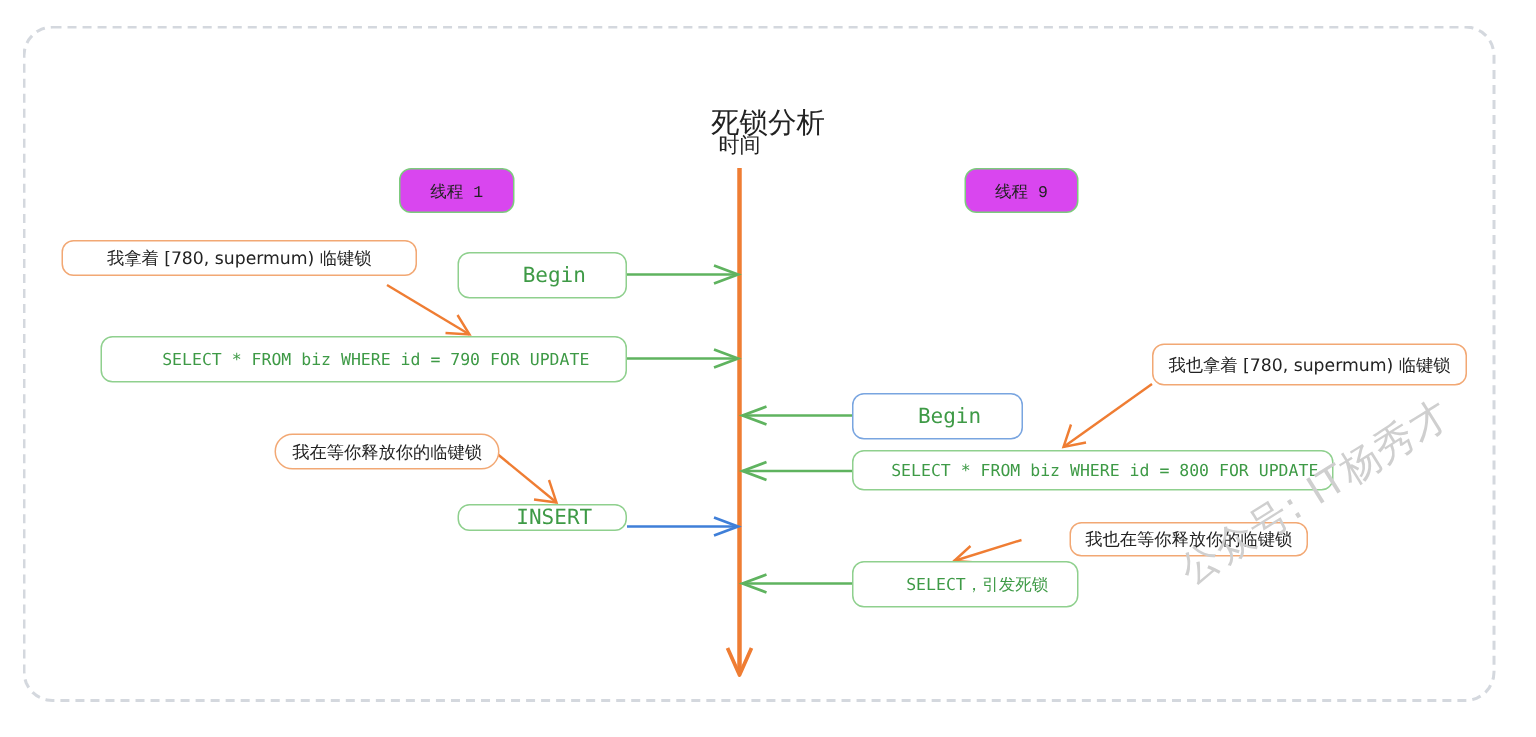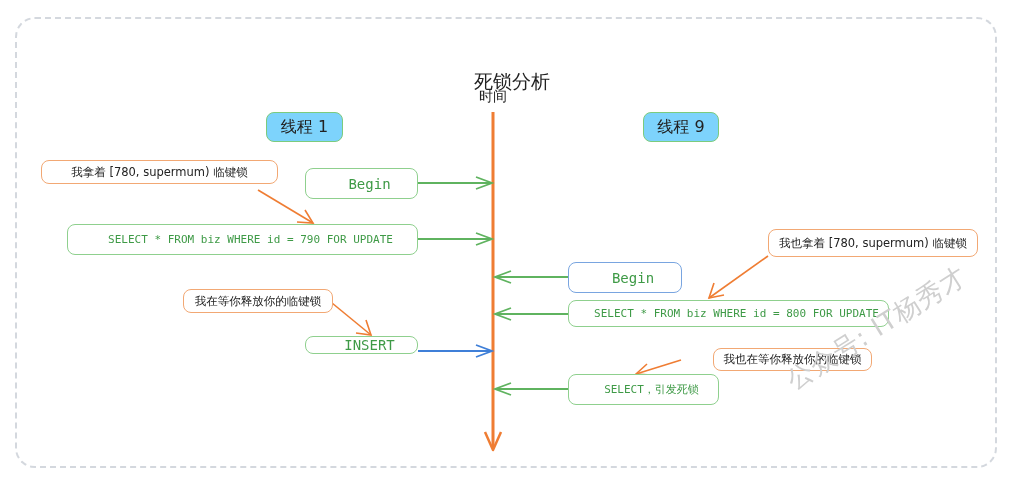--- a/index.html
+++ b/index.html
@@ -7,21 +7,21 @@
          font-family:"DejaVu Sans", "Liberation Sans", sans-serif; }
   .frame { position:absolute; left:15px; top:17px; width:982px; height:451px;
            border:2px dashed #d4d8de; border-radius:20px; box-sizing:border-box; }
   .title { position:absolute; left:0; width:1024px; top:38px; text-align:center;
            font-size:19px; color:#222;margin-top:31px; }
   .axis-label { position:absolute; left:473px; width:40px; top:88px; text-align:center;
                 font-size:14px; color:#222;font-family:Liberation Serif, serif; }
   svg.lines { position:absolute; left:0; top:0; }
   .box { position:absolute; box-sizing:border-box; border-radius:8px; display:flex;
          align-items:center; justify-content:center; white-space:nowrap; }
-  .thread { background:#7dd3fc; border:1.5px solid #7ccb7d; color:#222; font-size:16px; }
+  .thread { background:#d946ef; border:1.5px solid #7ccb7d; color:#222; font-size:11px;font-family:Liberation Mono, monospace; }
   .op { background:#fff; border:1.5px solid #8fd08e; color:#3e9a46;
         font-family:"DejaVu Sans Mono", "Liberation Mono", monospace;padding-left:16px; }
   .op.blue { border-color:#79a5e0; }
   .op.big { font-size:14px; }
   .op.small { font-size:11px; }
   .note { background:#fff; border:1.5px solid #f2a874; color:#222; font-size:11.5px; }
   .watermark { position:absolute; left:780px; top:368px; font-size:26px; color:#cfcfcf;
                transform:rotate(-32deg); transform-origin:left top; white-space:nowrap; letter-spacing:1px; }
 </style>
 </head>
@@ -87,16 +87,16 @@
 <div class="box op big" style="left:305px; top:168px; width:113px; height:31px;">Begin</div>
 <div class="box op small" style="left:67px; top:224px; width:351px; height:31px;">SELECT * FROM biz WHERE id = 790 FOR UPDATE</div>
 <div class="box op big" style="left:305px; top:336px; width:113px; height:18px;">INSERT</div>
 
 <div class="box op blue big" style="left:568px; top:262px; width:114px; height:31px;">Begin</div>
 <div class="box op small" style="left:568px; top:300px; width:321px; height:27px;">SELECT * FROM biz WHERE id = 800 FOR UPDATE</div>
 <div class="box op small" style="left:568px; top:374px; width:151px; height:31px;">SELECT，引发死锁</div>
 
 <div class="box note" style="left:41px; top:160px; width:237px; height:24px;">我拿着 [780, supermum) 临键锁</div>
 <div class="box note" style="left:768px; top:229px; width:210px; height:28px;">我也拿着 [780, supermum) 临键锁</div>
-<div class="box note" style="left:183px; top:289px; width:150px; height:24px;">我在等你释放你的临键锁</div>
+<div class="box note" style="left:183px; top:289px; width:150px; height:24px;border-radius:12px;">我在等你释放你的临键锁</div>
 <div class="box note" style="left:681px; top:348px; width:159px; height:23px;margin-left:32px;">我也在等你释放你的临键锁</div>
 
 <div class="watermark">公众号: IT杨秀才</div>
 
 </body></html>

